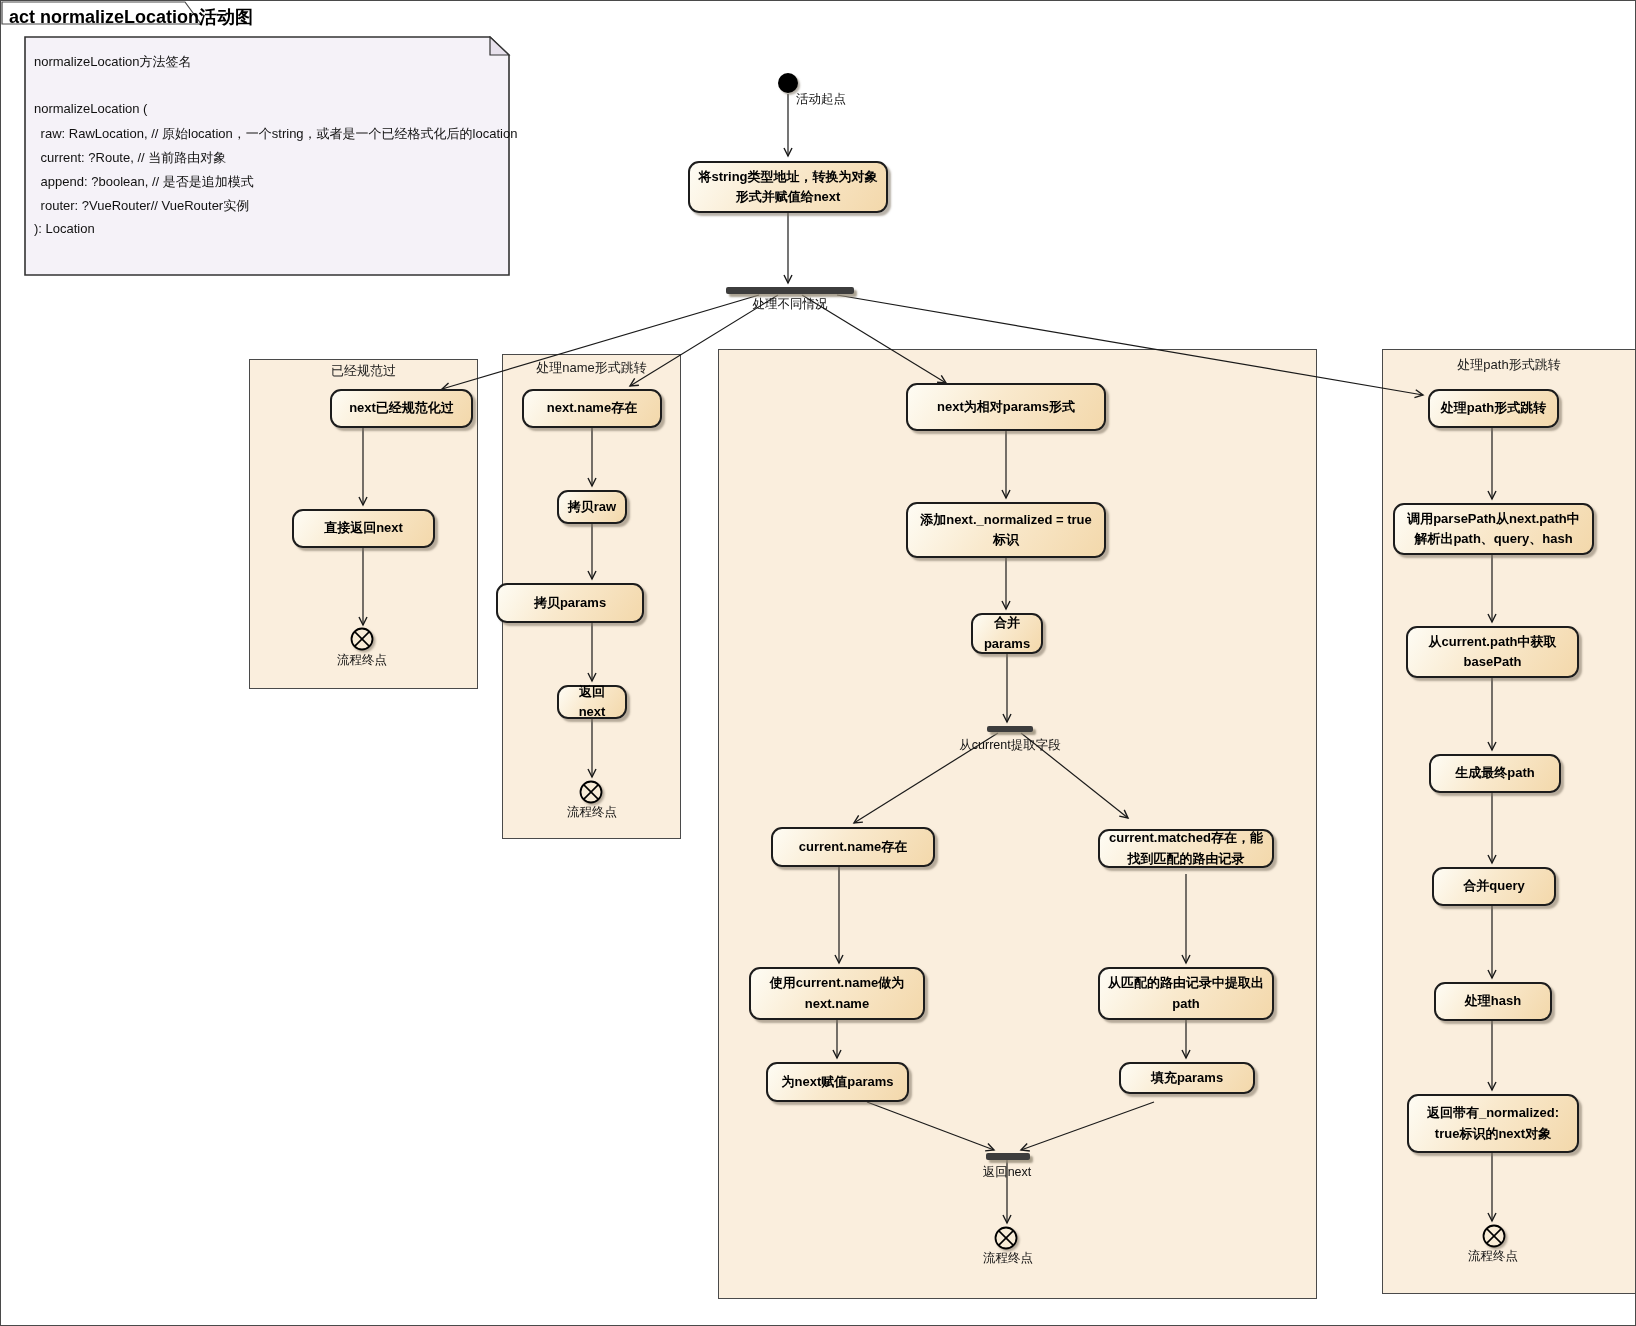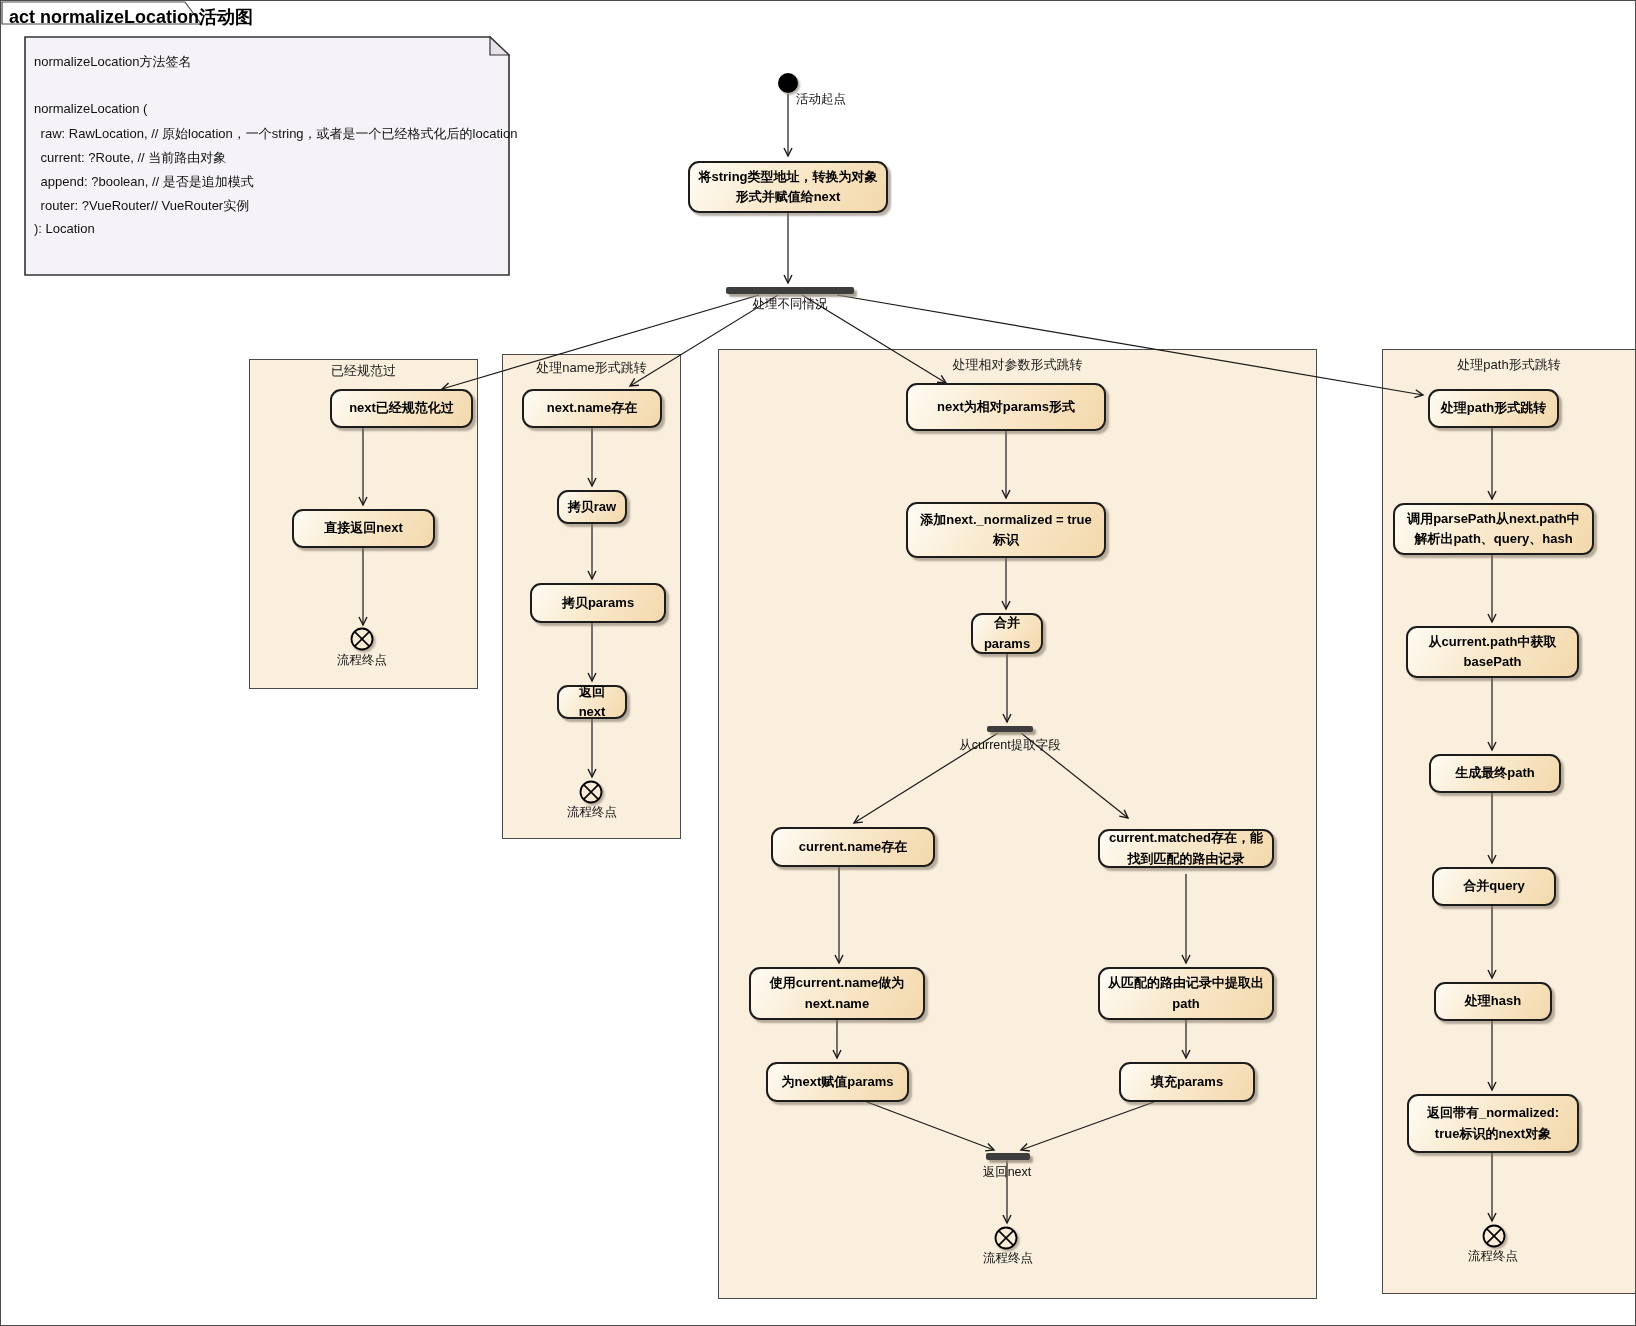--- a/index.html
+++ b/index.html
@@ -60,21 +60,20 @@
   <div class="note-line" style="left:36px;top:196px;"> router: ?VueRouter// VueRouter实例</div>
   <div class="note-line" style="left:33px;top:220px;">): Location</div>
 
   <div class="partition" style="left:248px;top:358px;width:229px;height:330px;"></div>
   <div class="partition" style="left:501px;top:353px;width:179px;height:485px;"></div>
   <div class="partition" style="left:717px;top:348px;width:599px;height:950px;"></div>
   <div class="partition" style="left:1381px;top:348px;width:254px;height:945px;"></div>
 
   <div class="partition-title" style="left:248px;top:362px;width:229px;">已经规范过</div>
   <div class="partition-title" style="left:501px;top:359px;width:179px;">处理name形式跳转</div>
-  <div class="partition-title" style="left:717px;top:356px;width:599px;">处理相对参数形式跳转</div>
   <div class="partition-title" style="left:1381px;top:356px;width:254px;">处理path形式跳转</div>
 
   <svg id="connector-layer" width="1636" height="1326">
     <defs>
       <marker id="arw" markerWidth="12" markerHeight="12" refX="9" refY="5" orient="auto" markerUnits="userSpaceOnUse">
         <path d="M1,1 L9,5 L1,9" fill="none" stroke="#1a1a1a" stroke-width="1.4"></path>
       </marker>
     </defs>
     <g stroke="#1a1a1a" stroke-width="1.2" fill="none">
       <line x1="787" y1="93" x2="787" y2="155" marker-end="url(#arw)"></line>
@@ -122,42 +121,42 @@
   <div class="an" style="left:291px;top:508px;width:143px;height:39px;">直接返回next</div>
   <svg class="final-node" style="left:347px;top:624px;" width="28" height="28">
     <circle cx="14" cy="14" r="10.5" fill="#f8ecd7" stroke="#000" stroke-width="1.8"></circle>
     <line x1="6.6" y1="6.6" x2="21.4" y2="21.4" stroke="#000" stroke-width="1.6"></line>
     <line x1="21.4" y1="6.6" x2="6.6" y2="21.4" stroke="#000" stroke-width="1.6"></line>
   </svg>
   <div class="flow-label" style="left:311px;top:652px;width:100px;">流程终点</div>
 
   <div class="an" style="left:521px;top:388px;width:140px;height:39px;">next.name存在</div>
   <div class="an" style="left:556px;top:489px;width:70px;height:34px;">拷贝raw</div>
-  <div class="an" style="left:529px;top:582px;width:136px;height:40px;">拷贝params</div>
+  <div class="an" style="left:495px;top:582px;width:148px;height:40px;">拷贝params</div>
   <div class="an" style="left:556px;top:684px;width:70px;height:34px;">返回next</div>
   <svg class="final-node" style="left:576px;top:777px;" width="28" height="28">
     <circle cx="14" cy="14" r="10.5" fill="#f8ecd7" stroke="#000" stroke-width="1.8"></circle>
     <line x1="6.6" y1="6.6" x2="21.4" y2="21.4" stroke="#000" stroke-width="1.6"></line>
     <line x1="21.4" y1="6.6" x2="6.6" y2="21.4" stroke="#000" stroke-width="1.6"></line>
   </svg>
   <div class="flow-label" style="left:541px;top:804px;width:100px;">流程终点</div>
 
   <div class="an" style="left:905px;top:382px;width:200px;height:48px;">next为相对params形式</div>
   <div class="an" style="left:905px;top:501px;width:200px;height:56px;">添加next._normalized = true 标识</div>
   <div class="an" style="left:970px;top:612px;width:72px;height:41px;">合并params</div>
 
   <div class="bar" style="left:986px;top:725px;width:46px;height:6px;"></div>
   <div class="flow-label" style="left:929px;top:737px;width:160px;">从current提取字段</div>
 
   <div class="an" style="left:770px;top:826px;width:164px;height:40px;">current.name存在</div>
   <div class="an" style="left:1097px;top:828px;width:176px;height:39px;">current.matched存在，能找到匹配的路由记录</div>
   <div class="an" style="left:748px;top:966px;width:176px;height:53px;">使用current.name做为next.name</div>
   <div class="an" style="left:1097px;top:966px;width:176px;height:53px;">从匹配的路由记录中提取出path</div>
   <div class="an" style="left:765px;top:1061px;width:143px;height:40px;">为next赋值params</div>
-  <div class="an" style="left:1118px;top:1061px;width:136px;height:40px;">填充params</div>
+  <div class="an" style="left:1118px;top:1061px;width:136px;height:32px;">填充params</div>
 
   <div class="bar" style="left:985px;top:1152px;width:44px;height:7px;"></div>
   <div class="flow-label" style="left:956px;top:1164px;width:100px;">返回next</div>
 
   <svg class="final-node" style="left:991px;top:1223px;" width="28" height="28">
     <circle cx="14" cy="14" r="10.5" fill="#f8ecd7" stroke="#000" stroke-width="1.8"></circle>
     <line x1="6.6" y1="6.6" x2="21.4" y2="21.4" stroke="#000" stroke-width="1.6"></line>
     <line x1="21.4" y1="6.6" x2="6.6" y2="21.4" stroke="#000" stroke-width="1.6"></line>
   </svg>
   <div class="flow-label" style="left:957px;top:1250px;width:100px;">流程终点</div>

